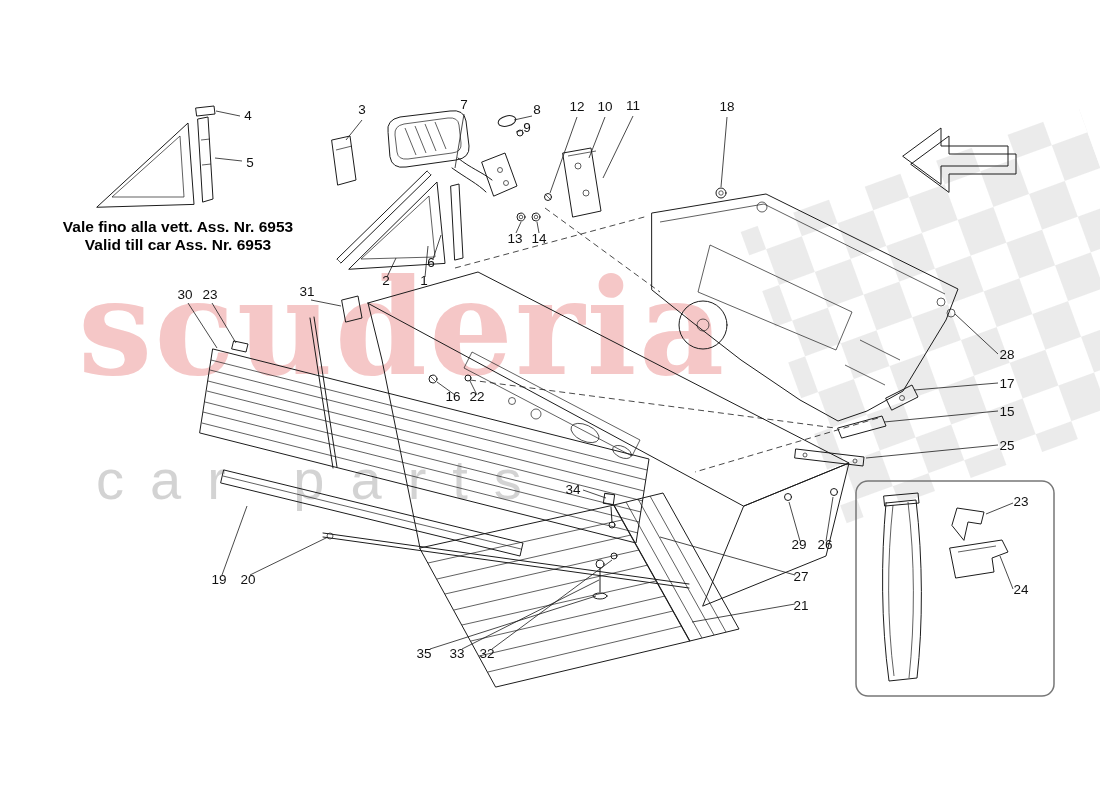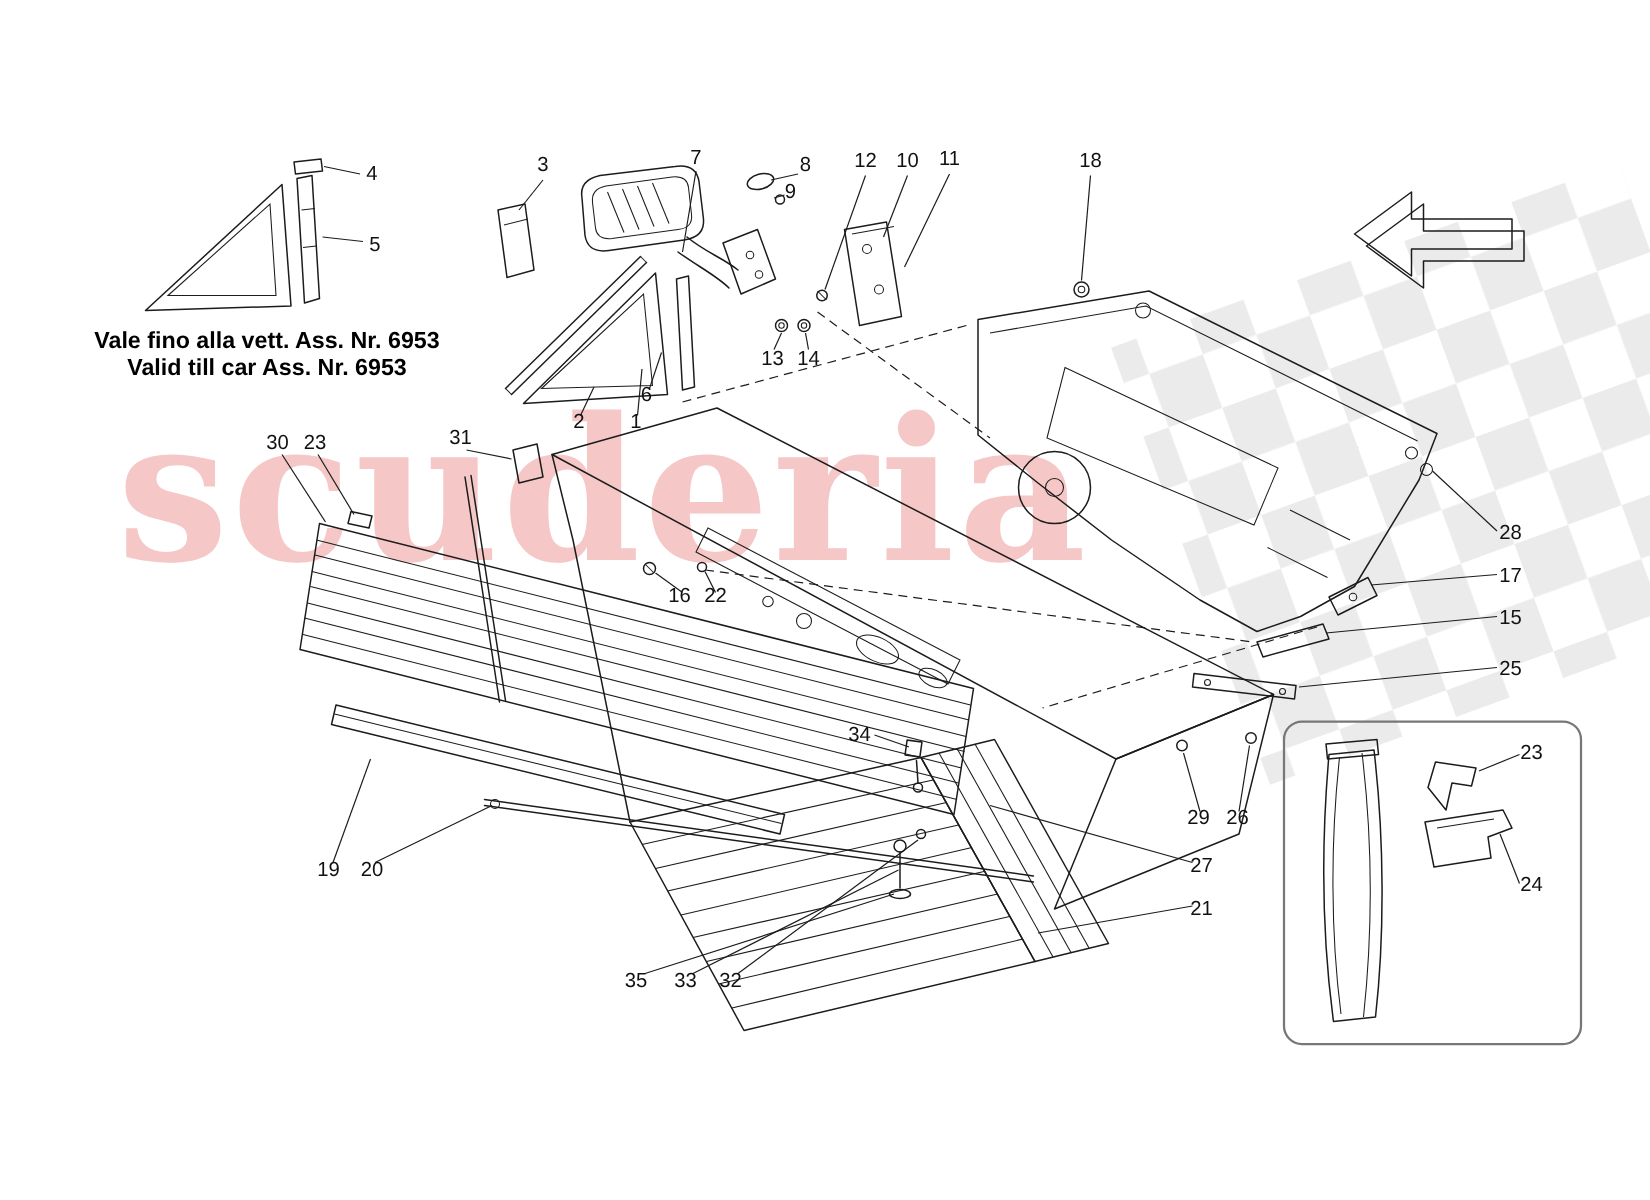--- a/index.html
+++ b/index.html
@@ -30,20 +30,21 @@
   .note-text{font-family:"Liberation Sans",sans-serif;font-size:15.5px;font-weight:bold;
              fill:#000;text-anchor:middle;}
   .boxline{stroke:#777;stroke-width:1.5;fill:none;}
 </style>
 </head>
 <body>
 
 <div class="stage">
 
   <div class="watermark-title">scuderia</div>
+  <div class="watermark-sub">car parts</div>
 
   <svg class="diagram" width="1100" height="800" viewBox="0 0 1100 800">
 
     <defs>
       <pattern id="checker" width="76" height="76" patternUnits="userSpaceOnUse">
         <rect x="0" y="0" width="38" height="38" fill="#d9d9d9"></rect>
         <rect x="38" y="38" width="38" height="38" fill="#d9d9d9"></rect>
       </pattern>
     </defs>
 

